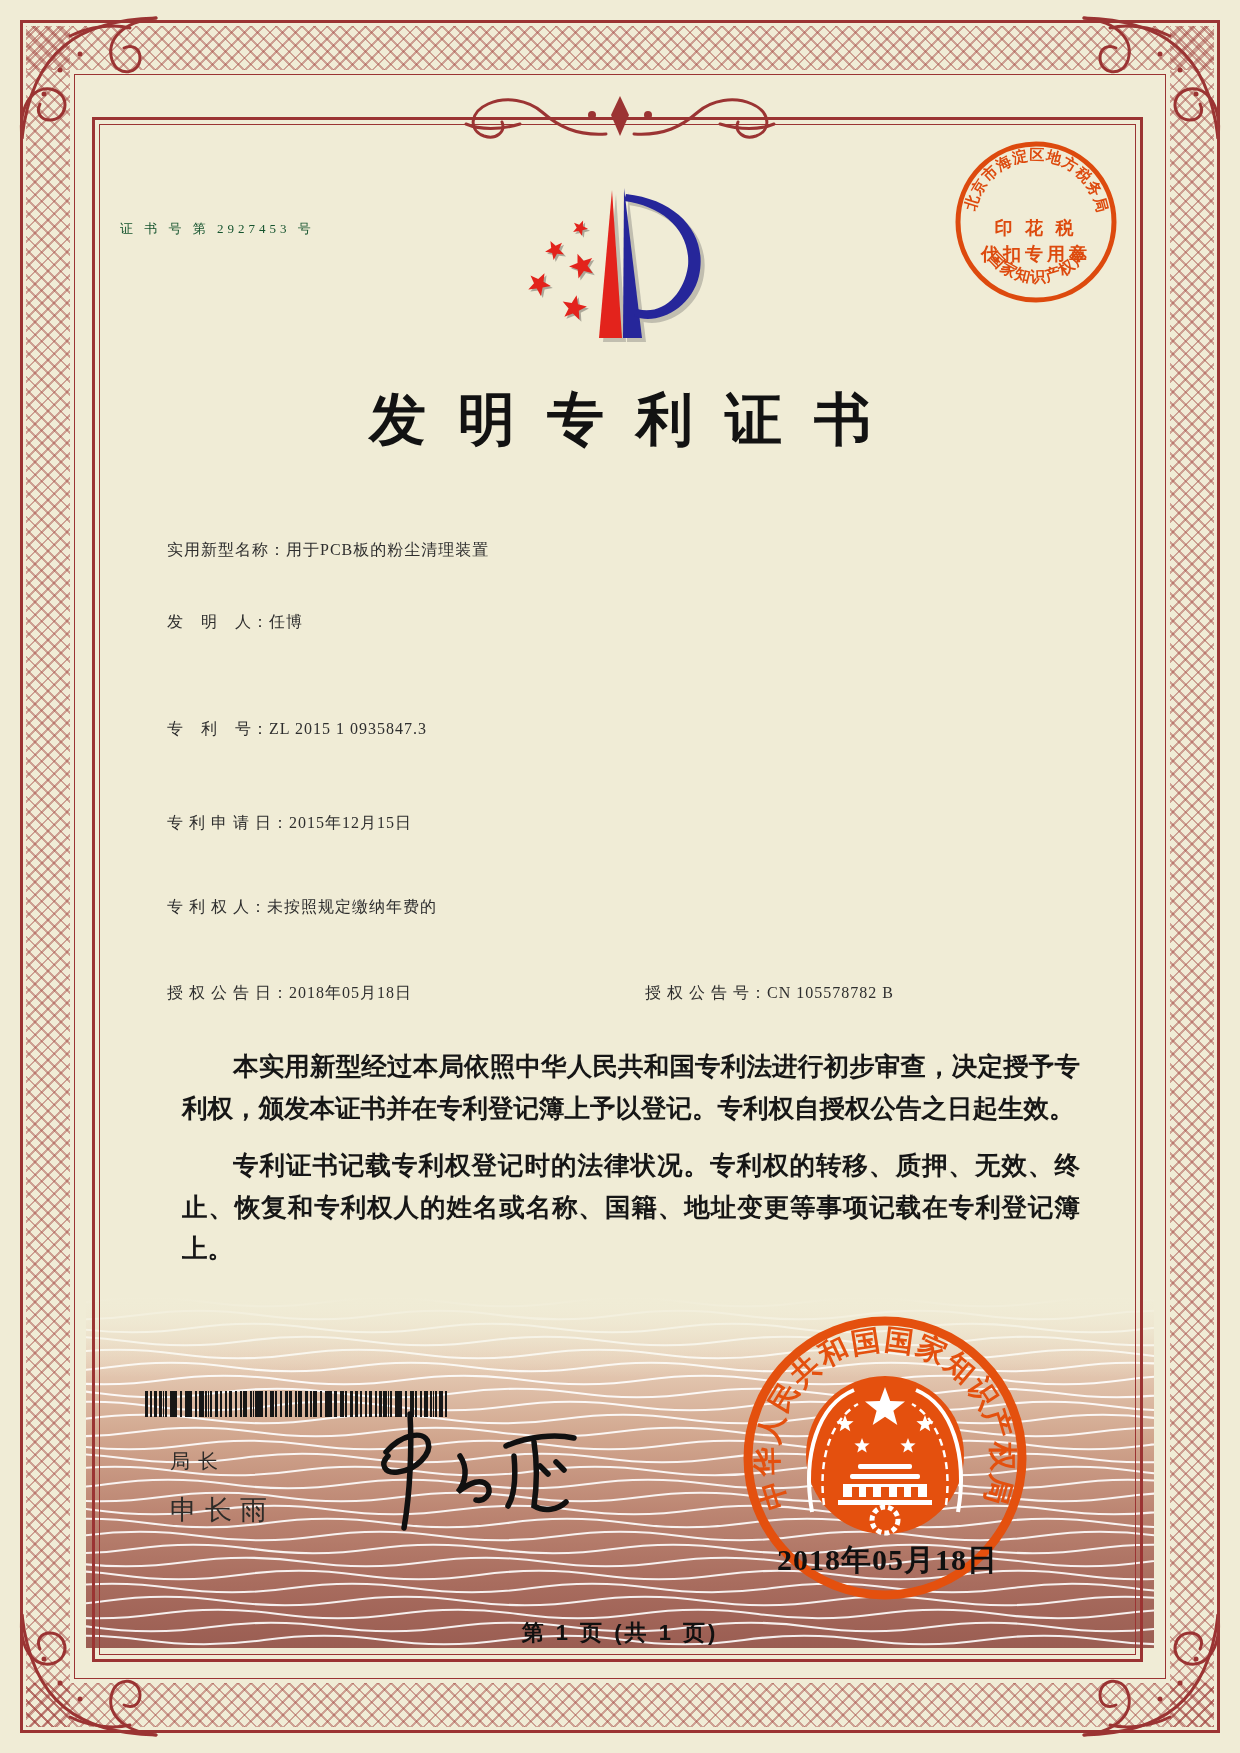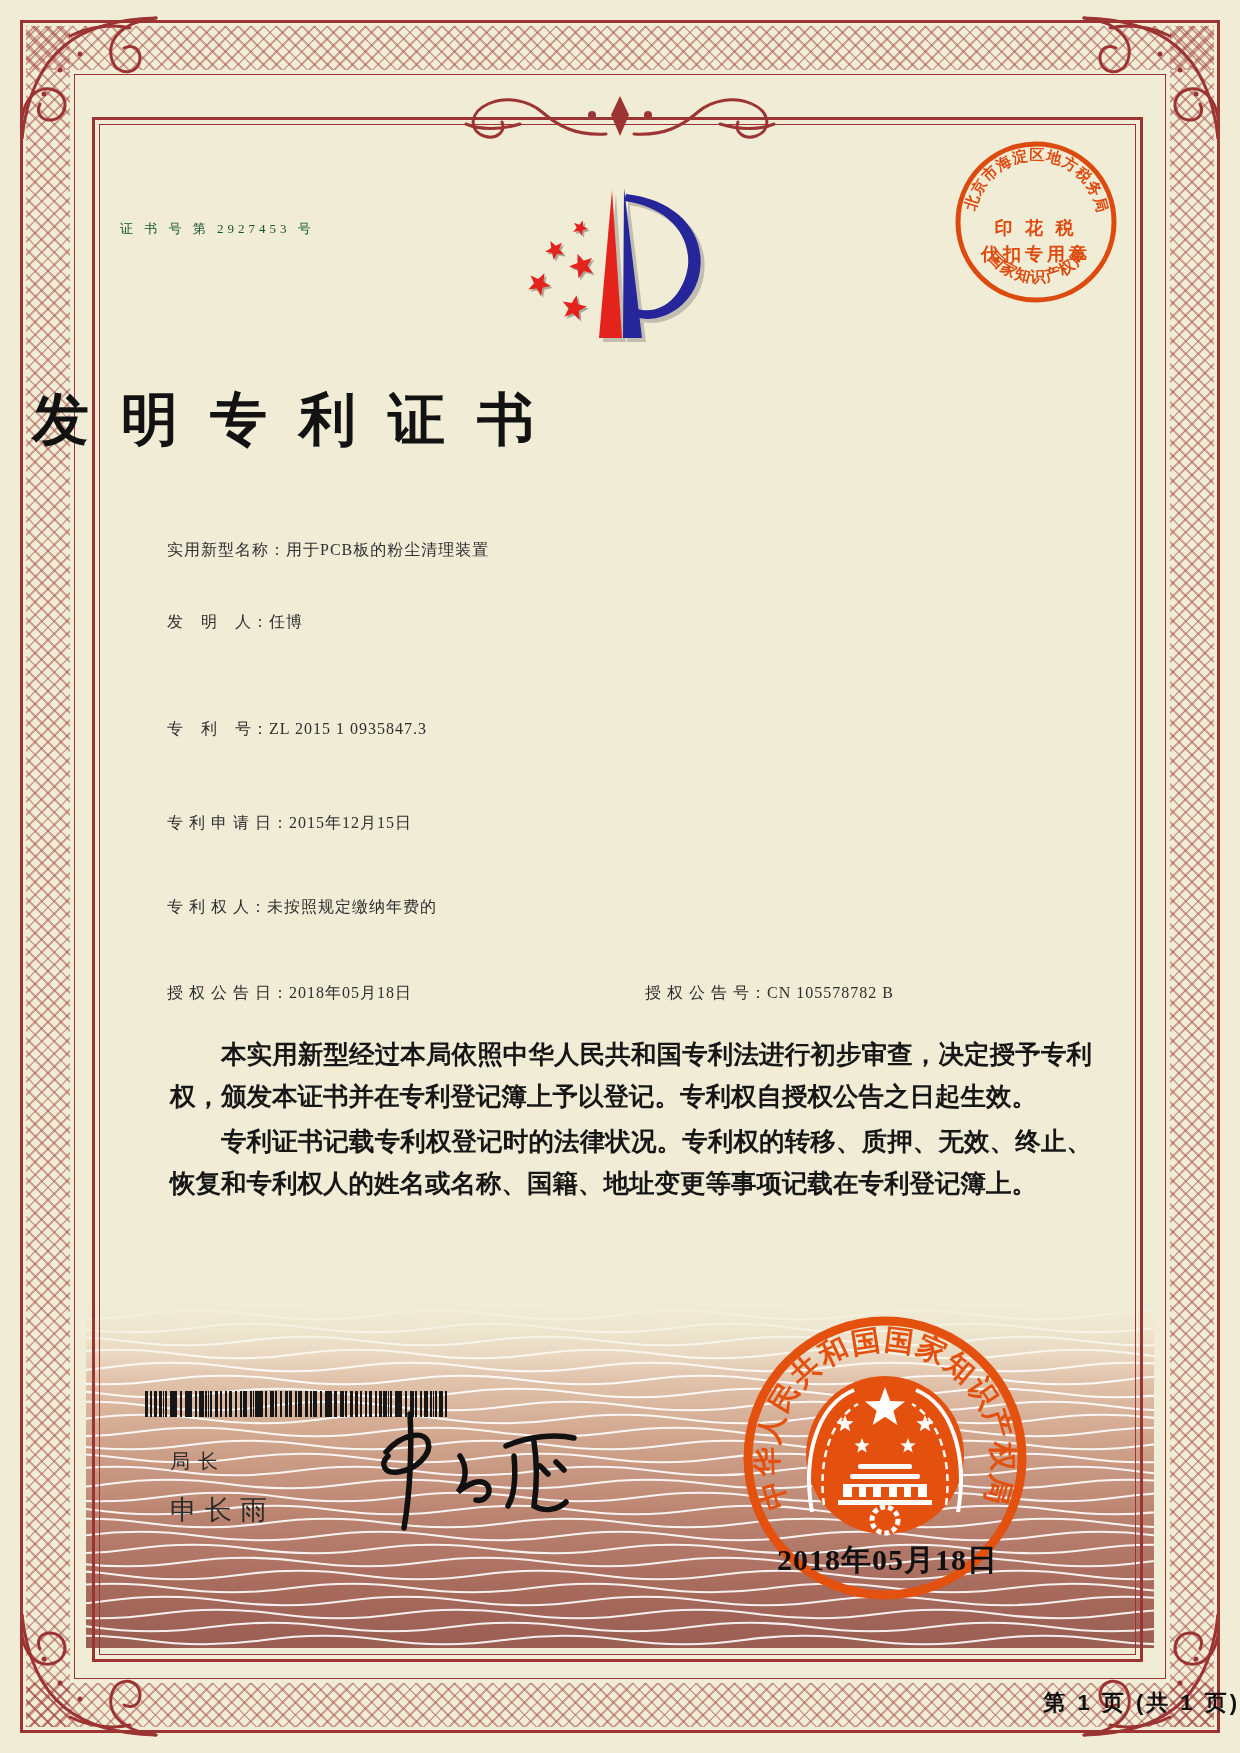--- a/index.html
+++ b/index.html
@@ -28,48 +28,48 @@
   
   .waves{position:absolute;left:86px;top:1297px;width:1068px;height:351px;z-index:1;
     background:linear-gradient(180deg,#f0ecd6 0%,#e6cdb6 18%,#d1a68e 40%,#bb8471 62%,#a86c5e 82%,#9a5d52 100%)}
   .waves svg{position:absolute;inset:0}
   .wline{fill:none;stroke:rgba(255,255,255,.9);stroke-width:2.1}
   .wavefade{position:absolute;left:86px;top:1297px;width:1068px;height:80px;z-index:2;
     background:linear-gradient(180deg,#f0ecd6 0%,rgba(240,236,214,0) 100%)}
   
   .certno{position:absolute;left:120px;top:220px;font-size:13px;letter-spacing:4px;color:#14532d;z-index:5}
   .logo{position:absolute;left:522px;top:186px;width:190px;height:160px;z-index:5}
-  .title{position:absolute;left:0;width:1240px;top:382px;text-align:left;font-size:57px;font-weight:bold;
+  .title{position:absolute;left:0;width:1240px;top:382px;text-align:center;font-size:57px;font-weight:bold;
     letter-spacing:32px;padding-left:32px;box-sizing:border-box;color:#121212;z-index:5}
   .field{position:absolute;left:167px;font-size:16px;color:#2e2e2e;letter-spacing:1px;z-index:5;white-space:pre}
   .f1{top:540px}.f2{top:612px}.f3{top:719px}.f4{top:813px}.f5{top:897px}.f6{top:983px}
   .f7{top:983px;left:645px}
   .paras{position:absolute;left:166px;top:1030px;width:930px;z-index:5;
     font-family:"Liberation Sans",sans-serif;font-weight:bold;color:#161616;
     font-size:25.5px;line-height:41.5px;text-align:justify}
-  .paras p{margin:4px;text-indent:2em}
+  .paras p{margin:16px;text-indent:2em}
   .barcode{position:absolute;left:145px;top:1391px;width:302px;height:26px;z-index:5;background-image:
     repeating-linear-gradient(90deg,#161616 0 2px,rgba(0,0,0,0) 2px 5px),
     repeating-linear-gradient(90deg,#161616 0 1px,rgba(0,0,0,0) 1px 9px),
     repeating-linear-gradient(90deg,#161616 0 3px,rgba(0,0,0,0) 3px 14px)}
   .sig-role{position:absolute;left:170px;top:1448px;font-size:20px;color:#2d2b28;z-index:5;
     font-family:"Liberation Sans",sans-serif;letter-spacing:8px}
   .sig-name{position:absolute;left:170px;top:1492px;font-size:27px;color:#2d2b28;z-index:5;
     font-family:Liberation Mono, monospace;letter-spacing:8px}
   .signature{position:absolute;left:358px;top:1408px;width:230px;height:125px;z-index:5}
   .signature path{stroke:#101010;fill:none;stroke-width:5.5;stroke-linecap:round}
   .seal-small{position:absolute;left:948px;top:134px;width:178px;height:178px;z-index:5}
   .seal-big{position:absolute;left:740px;top:1312px;width:295px;height:292px;z-index:5}
   .st-arc{font-size:15px;font-weight:bold;letter-spacing:1px;fill:#dd4a0e}
   .st-arcb{font-size:15.5px;font-weight:bold;letter-spacing:1px;fill:#dd4a0e}
   .st-c{font-size:18px;font-weight:bold;letter-spacing:4px;fill:#dd4a0e;text-anchor:middle}
   .sb-arc{font-size:29px;font-weight:bold;letter-spacing:2px;fill:#e4500e}
   .seal-date{position:absolute;left:777px;top:1540px;font-size:30px;font-weight:bold;color:#101010;
     letter-spacing:1px;z-index:6}
-  .footer{position:absolute;left:0;width:1240px;top:1688px;text-align:right;font-size:22px;font-weight:bold;
+  .footer{position:absolute;left:0;width:1240px;top:1618px;text-align:center;font-size:22px;font-weight:bold;
     color:#101010;letter-spacing:3px;z-index:6;font-family:"Liberation Sans",sans-serif}
 </style>
 </head>
 <body>
 
 <div>
 
   <div class="pin-outer"></div>
   <div class="band band-top"></div>
   <div class="band band-bottom"></div>

